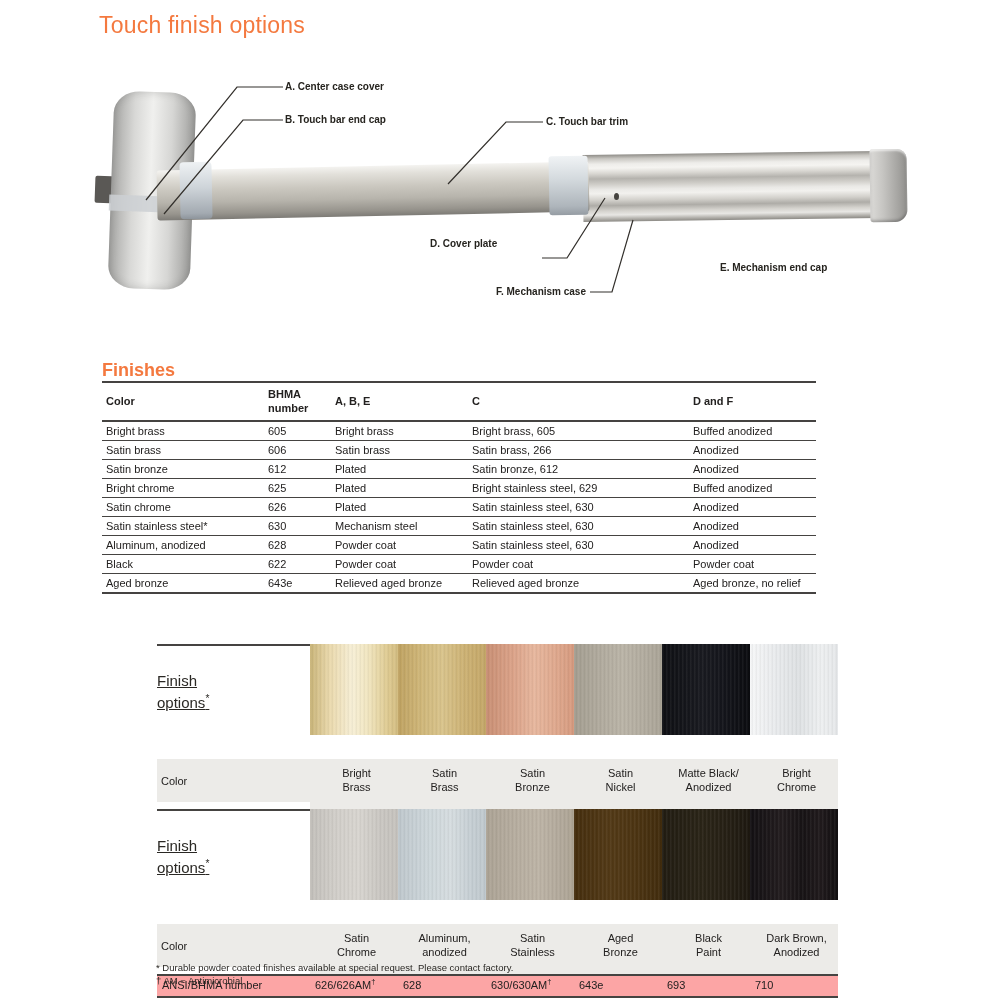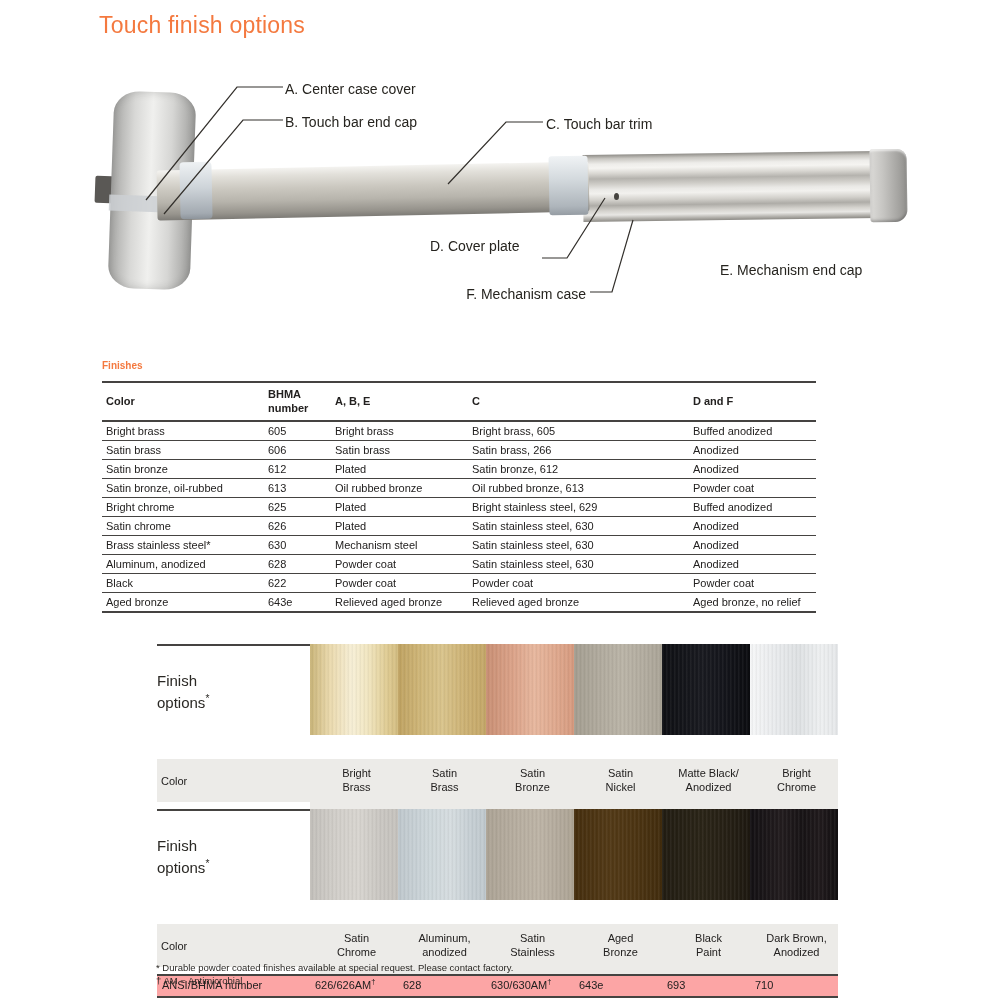--- a/index.html
+++ b/index.html
@@ -44,42 +44,42 @@
     background:linear-gradient(180deg,#eff2f4,#ced4d9 45%,#a3aab1 90%,#8d949b);
     transform:rotate(-1.2deg); z-index:5;
   }
   .cover-ring {
     left:549px; top:156px; width:39px; height:59px; border-radius:3px;
     background:linear-gradient(180deg,#f0f3f5,#d3d9dd 40%,#aeb5bb 85%,#959ca3);
     transform:rotate(-1deg); z-index:5;
   }
   .mech-dot { left:614px; top:193px; width:5px; height:7px; background:#45433f; border-radius:50%; z-index:6; }
   .leader-svg { position:absolute; left:0; top:0; z-index:9; }
-  .part-label { position:absolute; font-size:14px; font-weight:normal; color:#26241f; z-index:10; white-space:nowrap; }
+  .part-label { position:absolute; font-size:10px; font-weight:bold; color:#26241f; z-index:10; white-space:nowrap; }
   .lblA { left:285px; top:81px; }
   .lblB { left:285px; top:114px; }
   .lblC { left:546px; top:116px; }
   .lblD { left:430px; top:238px; width:107px; text-align:left; }
   .lblE { left:720px; top:262px; }
   .lblF { left:430px; top:286px; width:156px; text-align:right; }
 
   
-  .finishes-heading { left:102px; top:360px; font-size:10px; font-weight:bold; color:#f4793f;text-align:center; }
+  .finishes-heading { left:102px; top:360px; font-size:18px; font-weight:bold; color:#f4793f;text-align:center; }
   .finishes-table { left:102px; top:381px; }
   table.fin { border-collapse:collapse; table-layout:fixed; width:714px; font-size:11px; color:#232120; }
   table.fin td { padding:0 0 0 4px; vertical-align:middle; }
   table.fin thead td { font-weight:bold; height:37px; border-top:2px solid #454341; border-bottom:2px solid #454341; white-space:pre-line; line-height:1.25; }
   table.fin tbody td { height:18px; border-bottom:1px solid #454341; }
   table.fin tbody tr:last-child td { border-bottom:2px solid #454341; }
 
   
   .swatch-table { position:absolute; left:157px; width:681px; display:grid; grid-template-columns:153px repeat(6,88px); font-size:11px; color:#232120; }
   .st1 { top:644px; }
   .st2 { top:809px; }
-  .st-label { height:89px; border-top:2px solid #454341; background:#fff; font-size:15px; color:#2a2824; padding-top:24px; line-height:1.45; }
+  .st-label { height:89px; border-top:2px solid #454341; background:#fff; font-size:15px; color:#2a2824; padding-top:24px; line-height:1.45;text-decoration:underline; }
   .swatch { height:91px; position:relative; margin-top:0; }
   .swatch::after { content:""; position:absolute; inset:0; background:repeating-linear-gradient(90deg, rgba(255,255,255,.05) 0 1px, rgba(0,0,0,.04) 2px 3px, rgba(255,255,255,0) 3px 4px); }
   .st-colorcell { background:#ecebe8; height:43px; padding:7px 0 0 5px; line-height:1.3; white-space:pre-line;text-align:center; }
   .st-colorlabel { background:#ecebe8; height:43px; padding-left:4px; display:flex; align-items:center; }
   .st-ansicell { height:20px; border-top:2px solid #454341; border-bottom:2px solid #454341; background:#fca5a5; line-height:19px; padding-left:5px; white-space:nowrap; }
   .st-ansicell:first-of-type { padding-left:4px; }
   sup { font-size:68%; vertical-align:super; line-height:0; }
 
   
   .footnotes { left:156px; top:961px; font-size:9.5px; line-height:13px; color:#2a2824; }
@@ -153,42 +153,35 @@
           <td>Anodized</td>
       </tr>
       <tr>
         <td>Satin bronze</td>
           <td>612</td>
           <td>Plated</td>
           <td>Satin bronze, 612</td>
           <td>Anodized</td>
       </tr>
       <tr>
-        <td>Satin bronze, oil-rubbed</td>
-          <td>613</td>
-          <td>Oil rubbed bronze</td>
-          <td>Oil rubbed bronze, 613</td>
-          <td>Powder coat</td>
-      </tr>
-      <tr>
         <td>Bright chrome</td>
           <td>625</td>
           <td>Plated</td>
           <td>Bright stainless steel, 629</td>
           <td>Buffed anodized</td>
       </tr>
       <tr>
         <td>Satin chrome</td>
           <td>626</td>
           <td>Plated</td>
           <td>Satin stainless steel, 630</td>
           <td>Anodized</td>
       </tr>
       <tr>
-        <td>Brass stainless steel*</td>
+        <td>Satin stainless steel*</td>
           <td>630</td>
           <td>Mechanism steel</td>
           <td>Satin stainless steel, 630</td>
           <td>Anodized</td>
       </tr>
       <tr>
         <td>Aluminum, anodized</td>
           <td>628</td>
           <td>Powder coat</td>
           <td>Satin stainless steel, 630</td>

